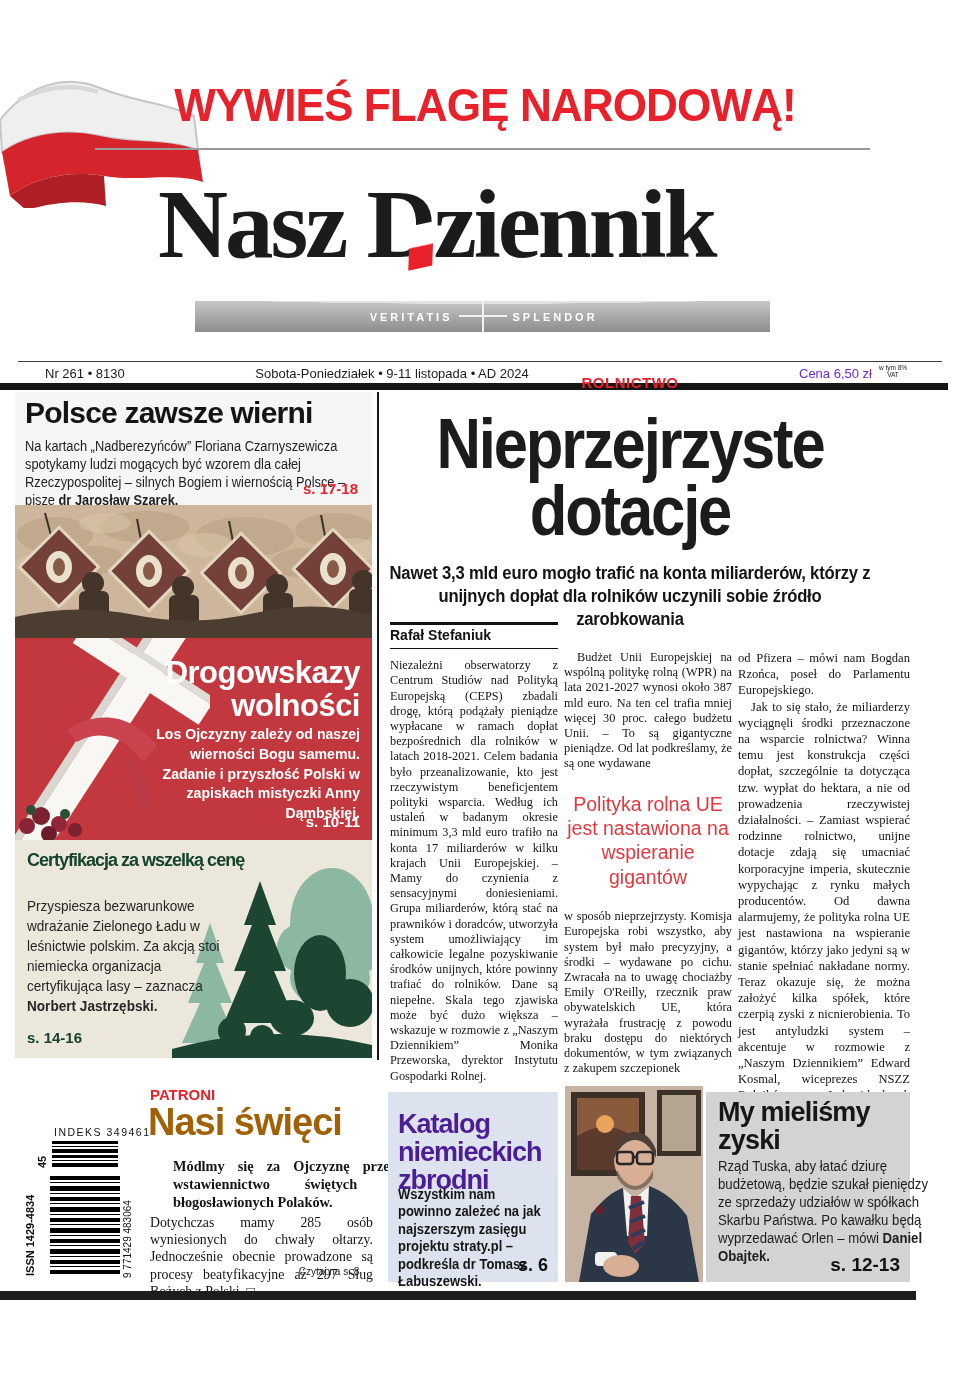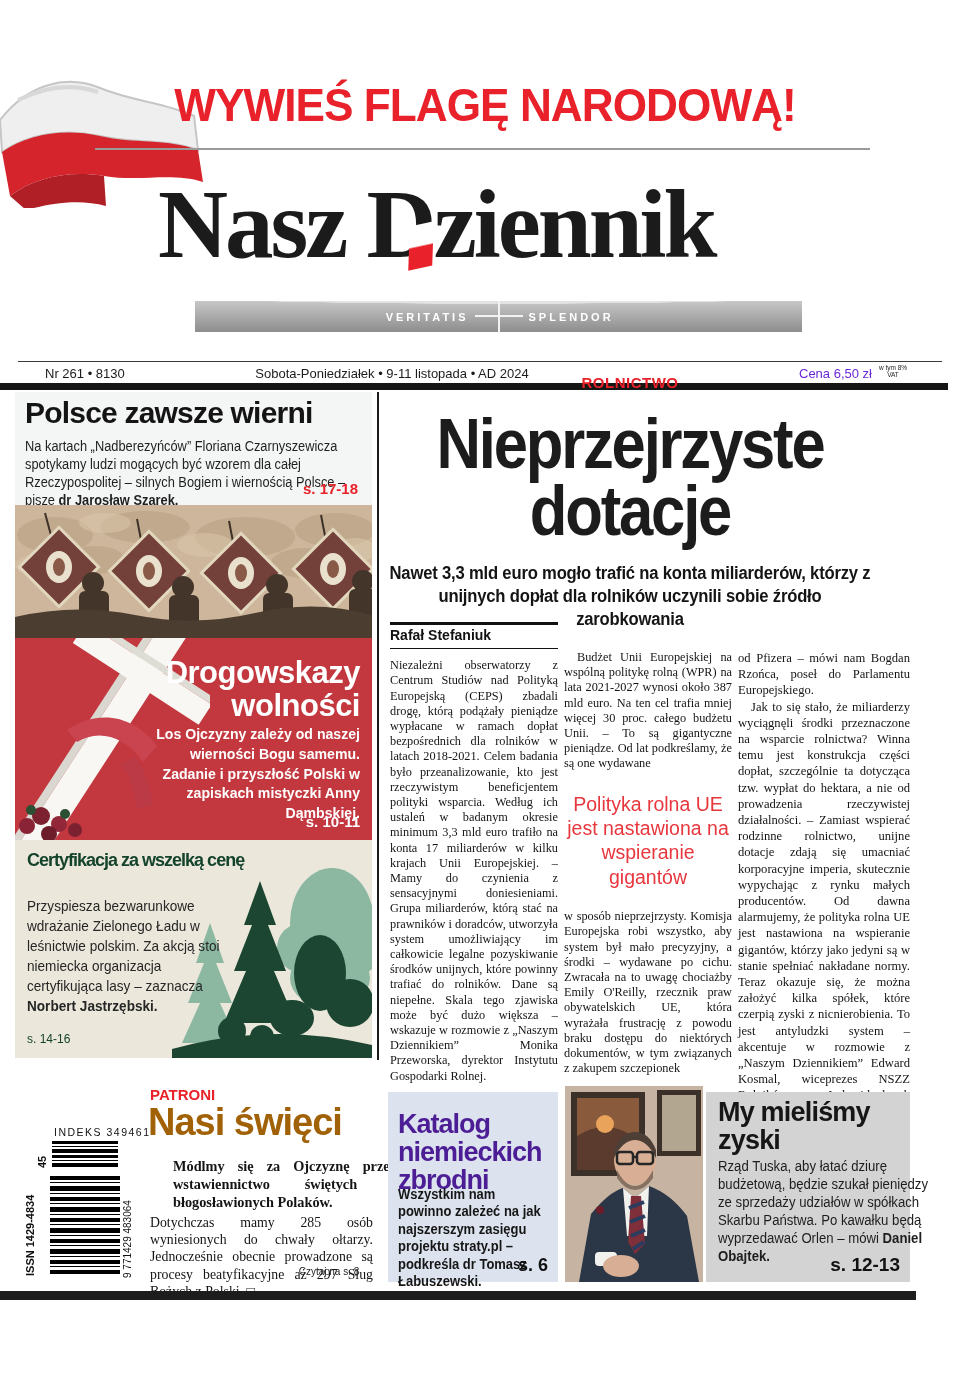--- a/index.html
+++ b/index.html
@@ -11,21 +11,21 @@
   .banner-headline{left:100px;top:78px;width:770px;text-align:center;color:#e8212a;
     font-size:46px;font-weight:bold;letter-spacing:-1px;transform:scaleX(.96);transform-origin:50% 0;}
   .banner-rule{left:95px;top:148px;width:775px;height:2px;background:#9a9a9a;}
 
   
   .masthead-title{left:158px;top:176px;width:620px;font-family:"Liberation Serif",serif;
     font-weight:bold;font-size:97px;letter-spacing:-3px;color:#1b1b1b;line-height:1;}
   .d-flag{left:409px;top:224px;width:24px;height:44px;transform:skewY(-14deg) rotate(2deg);
     background:linear-gradient(to bottom,#ffffff 0 48%,#e8212a 52% 100%);}
   .motto-band{left:195px;top:301px;width:575px;height:31px;
-    background:linear-gradient(to bottom,#c7c7c7,#8d8d8d);padding-left:32px;}
+    background:linear-gradient(to bottom,#c7c7c7,#8d8d8d);}
   .motto-band::before{content:"";position:absolute;left:0;top:0;right:0;height:14px;
     background:radial-gradient(120% 180% at 50% -80%,#e3e3e3 55%,rgba(0,0,0,0) 56%);}
   .motto-left,.motto-right{top:10px;font-size:11px;font-weight:bold;letter-spacing:3px;color:#fff;}
   .motto-left{right:50%;margin-right:30px;}
   .motto-right{left:50%;margin-left:30px;}
   .motto-cross-v{left:50%;top:0;bottom:0;width:2px;margin-left:-1px;background:#f2f2f2;}
   .motto-cross-h{left:50%;top:14px;width:48px;height:2px;margin-left:-24px;background:#f2f2f2;}
 
   
   .rule-thin{left:18px;top:361px;width:924px;height:1px;background:#3a3a3a;}
@@ -48,21 +48,21 @@
     font-size:31px;font-weight:bold;line-height:1.05;letter-spacing:-0.5px;margin-top:9px;}
   .drogowskazy-text{right:12px;top:86px;width:225px;text-align:right;color:#fff;
     font-size:15px;font-weight:bold;line-height:1.32;transform:scaleX(.94);transform-origin:100% 0;}
   .drogowskazy-page{right:12px;bottom:10px;color:#fff;font-size:15px;font-weight:bold;}
   .beige-box{left:15px;top:840px;width:357px;height:218px;background:#ebe7db;}
   .forest-illustration{right:0;bottom:0;width:200px;height:205px;}
   .certyfikacja-headline{left:12px;top:10px;width:340px;font-size:18px;font-weight:bold;
     letter-spacing:-1px;color:#14432c;}
   .certyfikacja-text{left:12px;top:56px;width:215px;font-size:14.3px;line-height:1.4;color:#262626;
     transform:scaleX(.95);transform-origin:0 0;}
-  .certyfikacja-page{left:12px;bottom:12px;font-size:12px;font-weight:normal;color:#14432c;}
+  .certyfikacja-page{left:12px;bottom:12px;font-size:15px;font-weight:bold;color:#14432c;}
   .v-divider{left:377px;top:392px;width:2px;height:668px;background:#1a1a1a;}
 
   
   .main-kicker{left:390px;top:374px;width:480px;text-align:center;color:#e8212a;
     font-size:15px;font-weight:bold;letter-spacing:.5px;}
   .main-headline{left:360px;top:411px;width:540px;text-align:center;color:#1c1c1c;
     font-size:70px;font-weight:bold;line-height:.95;letter-spacing:-2.5px;
     transform:scaleX(.88);transform-origin:50% 0;}
   .main-subhead{left:370px;top:562px;width:520px;text-align:center;color:#141414;
     font-size:17.5px;font-weight:bold;line-height:1.3;letter-spacing:-0.2px;

